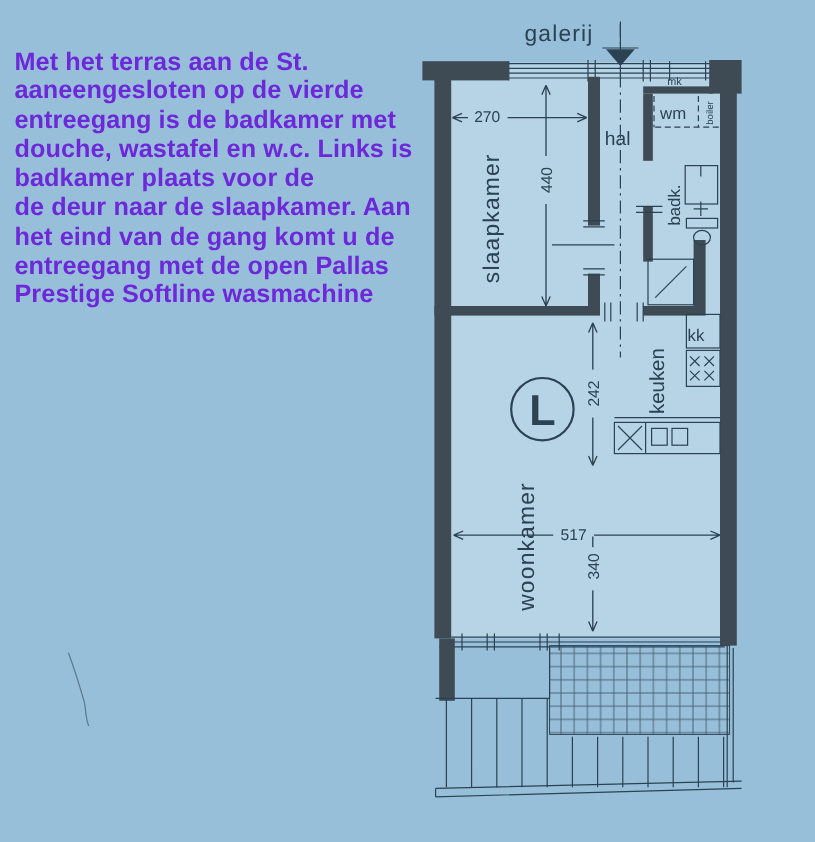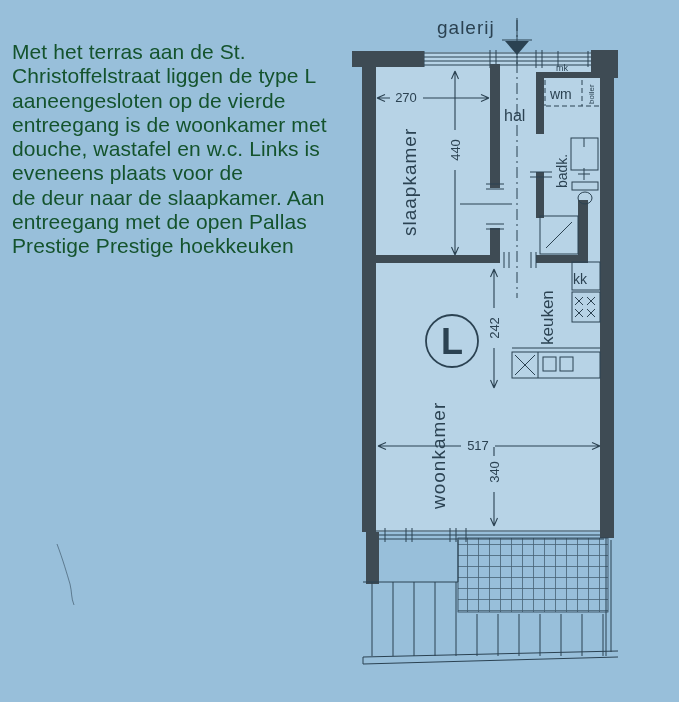--- a/index.html
+++ b/index.html
@@ -1,43 +1,43 @@
 <!DOCTYPE html>
 <html><head>
 <meta charset="utf-8">
 <style>
   html,body{margin:0;padding:0;}
   body{width:679px;height:702px;background:#98bfda;overflow:hidden;position:relative;
        font-family:"Liberation Sans",sans-serif;}
   .stage{position:absolute;inset:0;width:679px;height:702px;}
-  .desc{position:absolute;left:12px;top:40px;width:345px;color:#14532d;
-        font-size:21px;line-height:24.3px;letter-spacing:0.1px;font-weight:400;}
+  .desc{position:absolute;left:12px;top:40px;width:345px;color:#6d28d9;
+        font-size:21px;line-height:24.3px;letter-spacing:0.1px;font-weight:700;}
   svg{position:absolute;left:0;top:0;}
   svg text{fill:#2b4252;font-family:"Liberation Sans",sans-serif;}
   .thin{stroke:#2b4252;stroke-width:1;fill:none;}
   .dim{stroke:#2b4252;stroke-width:1.1;fill:none;}
   .wall{fill:#3e4b54;stroke:none;}
   .dimtxt{font-size:13px;}
   .roomtxt{font-size:19px;letter-spacing:1px;}
 </style>
 </head>
 <body>
 
 <div class="stage">
 
   <div class="desc">
     <div>Met het terras aan de St.</div>
-    <div>Christoffelstraat liggen de type L</div>
     <div>aaneengesloten op de vierde</div>
-    <div>entreegang is de woonkamer met</div>
+    <div>entreegang is de badkamer met</div>
     <div>douche, wastafel en w.c. Links is</div>
-    <div>eveneens plaats voor de</div>
+    <div>badkamer plaats voor de</div>
     <div>de deur naar de slaapkamer. Aan</div>
+    <div>het eind van de gang komt u de</div>
     <div>entreegang met de open Pallas</div>
-    <div>Prestige Prestige hoekkeuken</div>
+    <div>Prestige Softline wasmachine</div>
   </div>
 
   <svg width="679" height="702" viewBox="0 0 679 702">
     <defs>
       <pattern id="hatch" width="11" height="11" patternUnits="userSpaceOnUse">
         <path d="M0 5.5 H11 M5.5 0 V11" stroke="#2b4252" stroke-width="0.8" opacity="0.75"></path>
       </pattern>
     </defs>
 
     <rect x="374" y="52" width="228" height="480" fill="#b7d3e6"></rect>

